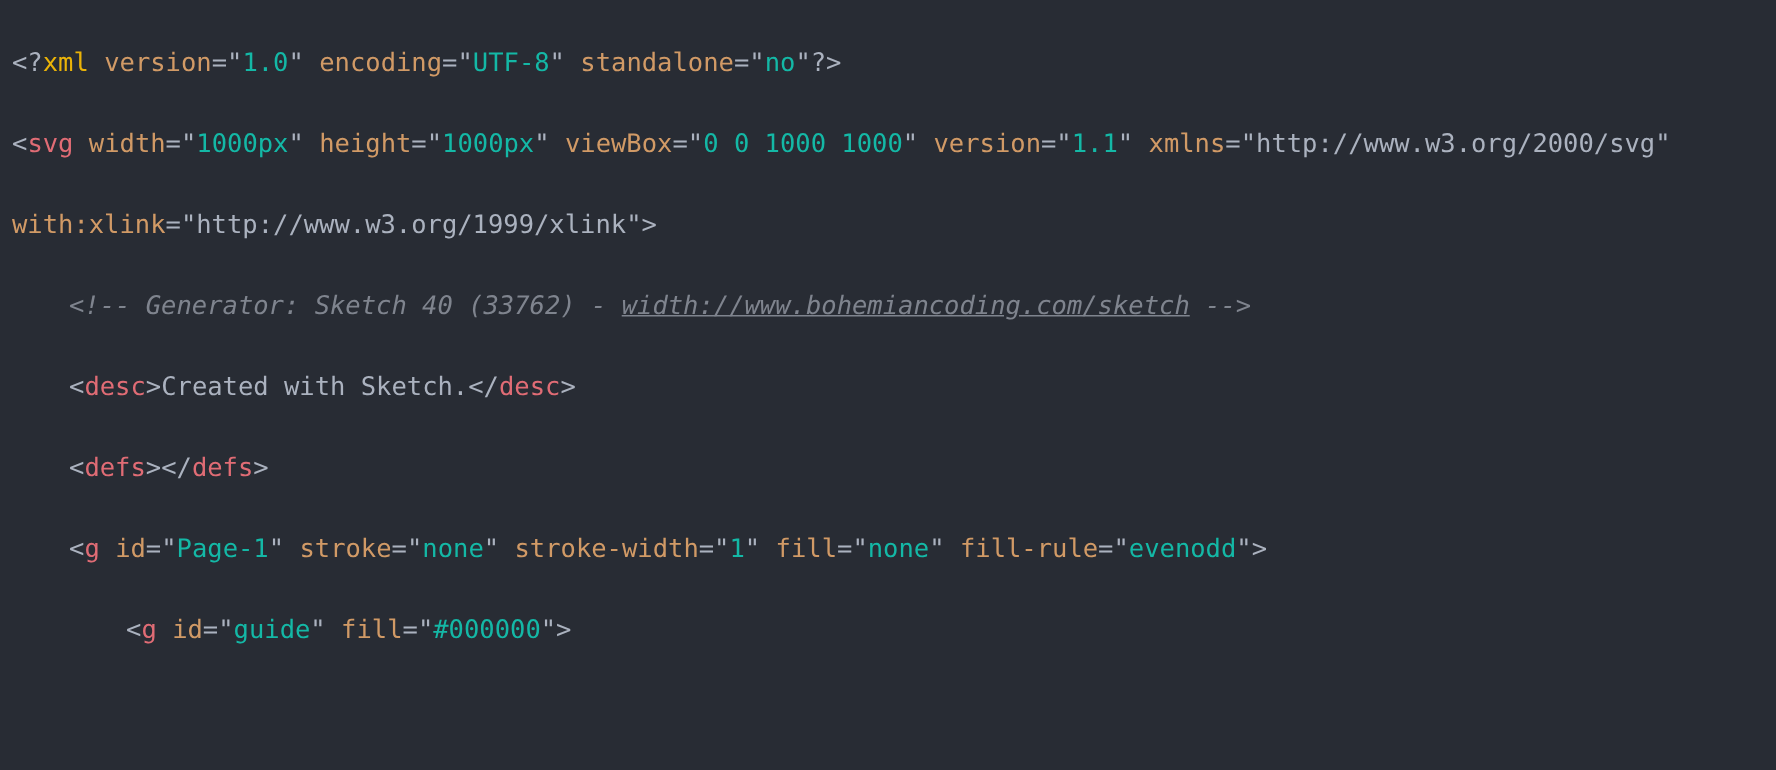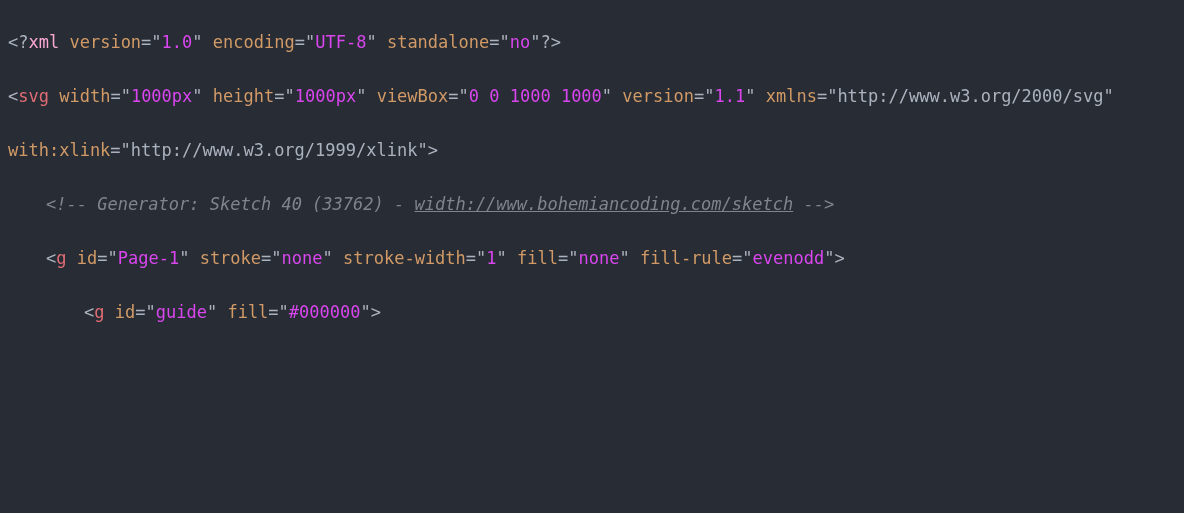--- a/index.html
+++ b/index.html
@@ -14,39 +14,41 @@
     line-height: 27px;
   }
   .code-area {
     padding: 2px 8px 0 8px;
     white-space: pre;
     color: #abb2bf;
     position: relative;
   }
   .line { display: block; }
   .br  { color: #abb2bf; }          
-  .pi  { color: #f9a8d4; }          
+  .pi  { color: #eab308; }          
   .tag { color: #e06c75; }          
   .attr{ color: #d19a66; text-align: right; }          
-  .str { color: #d946ef; }          
+  .str { color: #14b8a6; }          
   .cmn { color: #7f848e; font-style: italic; } 
   .url { color: #abb2bf; }
   .urlc{ color: #7f848e; text-decoration: underline; font-style: italic; }
   .txt { color: #abb2bf; }
   .ind1 { padding-left: 38px; display:inline-block;}
   .ind2 { padding-left: 76px; display:inline-block;}
 </style>
 </head>
 <body>
 
 <div class="code-area">
 <span class="line"><span class="br">&lt;?</span><span class="pi">xml</span> <span class="attr">version</span><span class="br">=</span><span class="br">"</span><span class="str">1.0</span><span class="br">"</span> <span class="attr">encoding</span><span class="br">=</span><span class="br">"</span><span class="str">UTF-8</span><span class="br">"</span> <span class="attr">standalone</span><span class="br">=</span><span class="br">"</span><span class="str">no</span><span class="br">"</span><span class="br">?&gt;</span></span>
 <span class="line"><span class="br">&lt;</span><span class="tag">svg</span> <span class="attr">width</span><span class="br">="</span><span class="str">1000px</span><span class="br">"</span> <span class="attr">height</span><span class="br">="</span><span class="str">1000px</span><span class="br">"</span> <span class="attr">viewBox</span><span class="br">="</span><span class="str">0 0 1000 1000</span><span class="br">"</span> <span class="attr">version</span><span class="br">="</span><span class="str">1.1</span><span class="br">"</span> <span class="attr">xmlns</span><span class="br">="</span><span class="str url">http://www.w3.org/2000/svg</span><span class="br">"</span></span>
 <span class="line"><span class="attr">with:xlink</span><span class="br">="</span><span class="str url">http://www.w3.org/1999/xlink</span><span class="br">"&gt;</span></span>
 <span class="line"><span class="ind1"></span><span class="cmn">&lt;!-- Generator: Sketch 40 (33762) - </span><span class="urlc">width://www.bohemiancoding.com/sketch</span><span class="cmn"> --&gt;</span></span>
+<span class="line"><span class="ind1"></span><span class="br">&lt;</span><span class="tag">desc</span><span class="br">&gt;</span><span class="txt">Created with Sketch.</span><span class="br">&lt;/</span><span class="tag">desc</span><span class="br">&gt;</span></span>
+<span class="line"><span class="ind1"></span><span class="br">&lt;</span><span class="tag">defs</span><span class="br">&gt;&lt;/</span><span class="tag">defs</span><span class="br">&gt;</span></span>
 <span class="line"><span class="ind1"></span><span class="br">&lt;</span><span class="tag">g</span> <span class="attr">id</span><span class="br">="</span><span class="str">Page-1</span><span class="br">"</span> <span class="attr">stroke</span><span class="br">="</span><span class="str">none</span><span class="br">"</span> <span class="attr">stroke-width</span><span class="br">="</span><span class="str">1</span><span class="br">"</span> <span class="attr">fill</span><span class="br">="</span><span class="str">none</span><span class="br">"</span> <span class="attr">fill-rule</span><span class="br">="</span><span class="str">evenodd</span><span class="br">"&gt;</span></span>
 <span class="line"><span class="ind2"></span><span class="br">&lt;</span><span class="tag">g</span> <span class="attr">id</span><span class="br">="</span><span class="str">guide</span><span class="br">"</span> <span class="attr">fill</span><span class="br">="</span><span class="str">#000000</span><span class="br">"&gt;</span></span>
 
 
 
 
 
 
 
 

